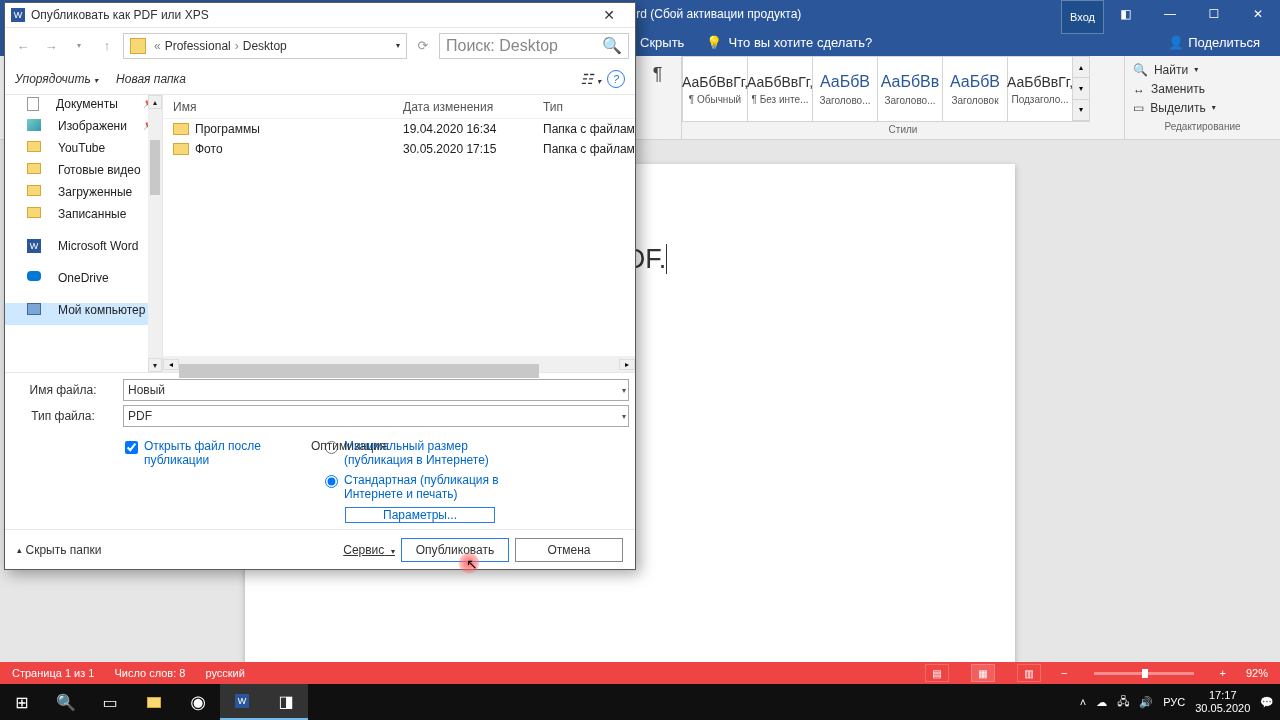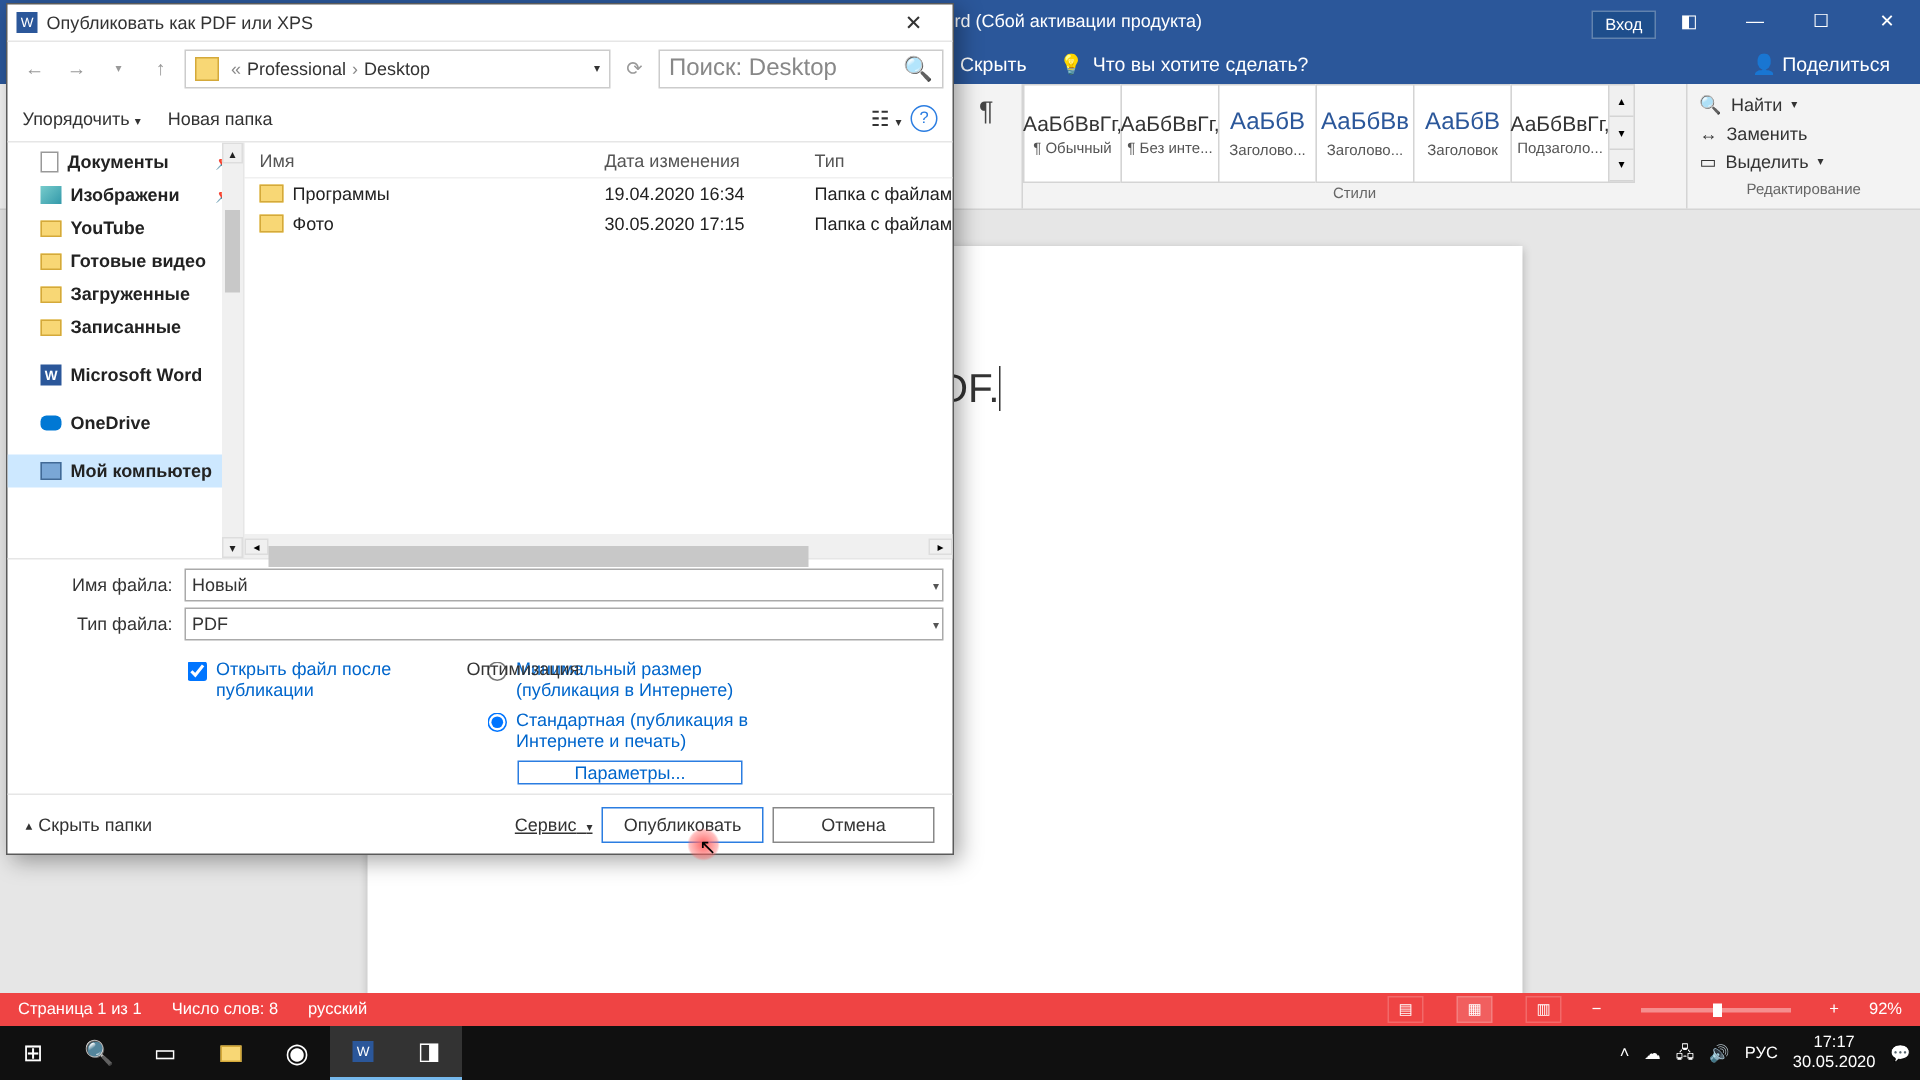--- a/index.html
+++ b/index.html
@@ -4,21 +4,21 @@
 <style>
 * { box-sizing: border-box; margin: 0; padding: 0; font-family: 'Segoe UI', Tahoma, sans-serif; }
 body { width: 1280px; height: 720px; overflow: hidden; background: #fff; position: relative; }
 
 
 .word-win { position: absolute; inset: 0; background: #fff; }
 .word-titlebar { height: 28px; background: #2b579a; color: #fff; display: flex; align-items: center; font-size: 12px; }
 .word-titlebar .title-text { flex: 1; text-align: center; padding-left: 300px; }
 .word-titlebar .winbtns { display: flex; }
 .word-titlebar .winbtn { width: 44px; height: 28px; display: flex; align-items: center; justify-content: center; font-size: 12px; }
-.word-titlebar .login { background: #1e4e8c; padding: 0 8px; height: 19px; margin-top:5px; font-size:11px; border:1px solid rgba(255,255,255,.3); display:flex; align-items:center;}
+.word-titlebar .login { background: #1e4e8c; padding: 0 8px; height: 34px; margin-top:5px; font-size:11px; border:1px solid rgba(255,255,255,.3); display:flex; align-items:center;}
 .word-ribbon-tabs { height: 28px; background: #2b579a; color: #fff; display: flex; align-items: center; font-size: 13px; padding-left: 640px; gap: 22px; }
 .word-ribbon-tabs .share { margin-left: auto; margin-right: 20px; }
 .word-ribbon { height: 84px; background: #f3f3f3; border-bottom: 1px solid #d4d4d4; position: relative; display:flex; }
 .ribbon-left-mask { width: 634px; height:100%; }
 .ribbon-right { flex:1; display:flex; }
 .para-marks { width: 48px; border-right:1px solid #d4d4d4; display:flex; align-items:flex-start; justify-content:center; padding-top:8px; font-size:18px; color:#444;}
 .styles-group { flex:1; display:flex; flex-direction:column; border-right:1px solid #d4d4d4; }
 .styles-row { display:flex; height:66px; }
 .style-btn { width: 66px; height: 66px; border:1px solid #d4d4d4; margin-right:-1px; background:#fff; display:flex; flex-direction:column; align-items:center; justify-content:center; font-size:10px; color:#555; padding:4px 2px; text-align:center; }
 .style-btn .sample { font-size: 14px; color:#333; margin-bottom:4px; }
@@ -51,26 +51,26 @@
 
 .dialog { position:absolute; left:4px; top:2px; width:632px; height:568px; background:#fff; border:1px solid #5a5a5a; box-shadow:4px 4px 14px rgba(0,0,0,.35); display:flex; flex-direction:column; }
 .dlg-titlebar { height:24px; display:flex; align-items:center; padding:0 6px; font-size:12px; color:#333; }
 .dlg-titlebar .dlg-close { margin-left:auto; width:40px; text-align:center; font-size:14px; }
 .dlg-nav { height:36px; display:flex; align-items:center; padding:0 6px; gap:4px; border-top:1px solid #e6e6e6; }
 .dlg-nav .navbtn { width:24px; height:24px; display:flex; align-items:center; justify-content:center; color:#999; font-size:13px; }
 .dlg-nav .breadcrumb { flex:1; height:26px; border:1px solid #ccc; display:flex; align-items:center; padding:0 6px; font-size:12px; gap:4px; color:#333; }
 .dlg-nav .breadcrumb .fold-ico { width:16px; height:16px; background:#f8d775; border:1px solid #d4a93a; margin-right:4px; }
 .dlg-nav .searchbox { width:190px; height:26px; border:1px solid #ccc; font-size:16px; color:#888; padding:0 6px; display:flex; align-items:center; }
 .dlg-nav .searchbox .srch { margin-left:auto; }
-.dlg-toolbar { height:32px; border-bottom:1px solid #e6e6e6; display:flex; align-items:center; padding:0 10px; font-size:12px; color:#333; gap:18px; }
+.dlg-toolbar { height:32px; border-bottom:1px solid #e6e6e6; display:flex; align-items:center; padding:0 10px; font-size:12px; color:#333; gap:18px;font-style:italic; }
 .dlg-toolbar .tb-right { margin-left:auto; display:flex; gap:6px; align-items:center; }
 
 .dlg-body { flex:1; display:flex; min-height:0; }
 .dlg-tree { width:158px; border-right:1px solid #e6e6e6; overflow:hidden; font-size:12px; color:#222; padding-top:2px; position:relative;}
-.dlg-tree .item { height:22px; display:flex; align-items:center; padding-left:22px; gap:6px; position:relative;font-weight:bold;}
+.dlg-tree .item { height:22px; display:flex; padding-left:22px; gap:17px; position:relative;}
 .dlg-tree .item.sel { background:#cde8ff; }
 .dlg-tree .item .pin { position:absolute; right:6px; font-size:10px; color:#888;}
 .dlg-tree .item.spacer { height:10px; }
 .dlg-tree .tree-scroll { position:absolute; right:0; top:0; width:14px; height:100%; background:#f0f0f0; display:flex; flex-direction:column; }
 .dlg-tree .tree-scroll .arr { height:14px; font-size:8px; display:flex; align-items:center; justify-content:center; border:1px solid #ddd;}
 .dlg-tree .tree-scroll .thumb { background:#c8c8c8; height:55px; margin:1px;}
 
 .dlg-list { flex:1; display:flex; flex-direction:column; }
 .dlg-cols { height:24px; display:flex; font-size:12px; color:#555; border-bottom:1px solid #f0f0f0; align-items:center; }
 .dlg-cols .c1 { width:240px; padding-left:10px; }
@@ -82,21 +82,21 @@
 .dlg-rows .row .c2 { width:140px; }
 .dlg-rows .row .c3 { flex:1;}
 .dlg-rows .fico { width:16px; height:12px; background:#f8d775; border:1px solid #d4a93a; }
 .dlg-hscroll { height:16px; background:#f0f0f0; display:flex; align-items:center; }
 .dlg-hscroll .arr { width:16px; font-size:8px; text-align:center; border:1px solid #ddd;}
 .dlg-hscroll .track { flex:1; position:relative;}
 .dlg-hscroll .hthumb { position:absolute; left:0; top:0; height:14px; width:360px; background:#c8c8c8;}
 
 .dlg-fields { padding:6px 6px 2px 6px; font-size:12px; color:#333; border-top:1px solid #e6e6e6; }
 .dlg-fields .frow { display:flex; align-items:center; margin-bottom:4px; }
-.dlg-fields .flabel { width:112px; text-align:right; padding-right:8px; }
+.dlg-fields .flabel { width:112px; text-align:center; padding-right:8px; }
 .dlg-fields .finput { flex:1; height:22px; border:1px solid #aaa; padding:0 4px; display:flex; align-items:center; position:relative; }
 .dlg-fields .finput .dd { position:absolute; right:2px; font-size:8px; color:#555;}
 
 .dlg-opts { display:flex; padding:6px 6px 6px 120px; font-size:12px; color:#0066cc; gap:40px; }
 .dlg-opts .chkrow { display:flex; gap:6px; align-items:flex-start; width:160px;}
 .dlg-opts .chkrow input { margin-top:2px; }
 .dlg-opts .optcol { color:#0066cc; width:190px; }
 .dlg-opts .optcol .olabel { color:#333; margin-bottom:4px;}
 .dlg-opts .radio { display:flex; gap:6px; align-items:flex-start; margin-bottom:6px; }
 .dlg-opts .radio input { margin-top:2px;}

